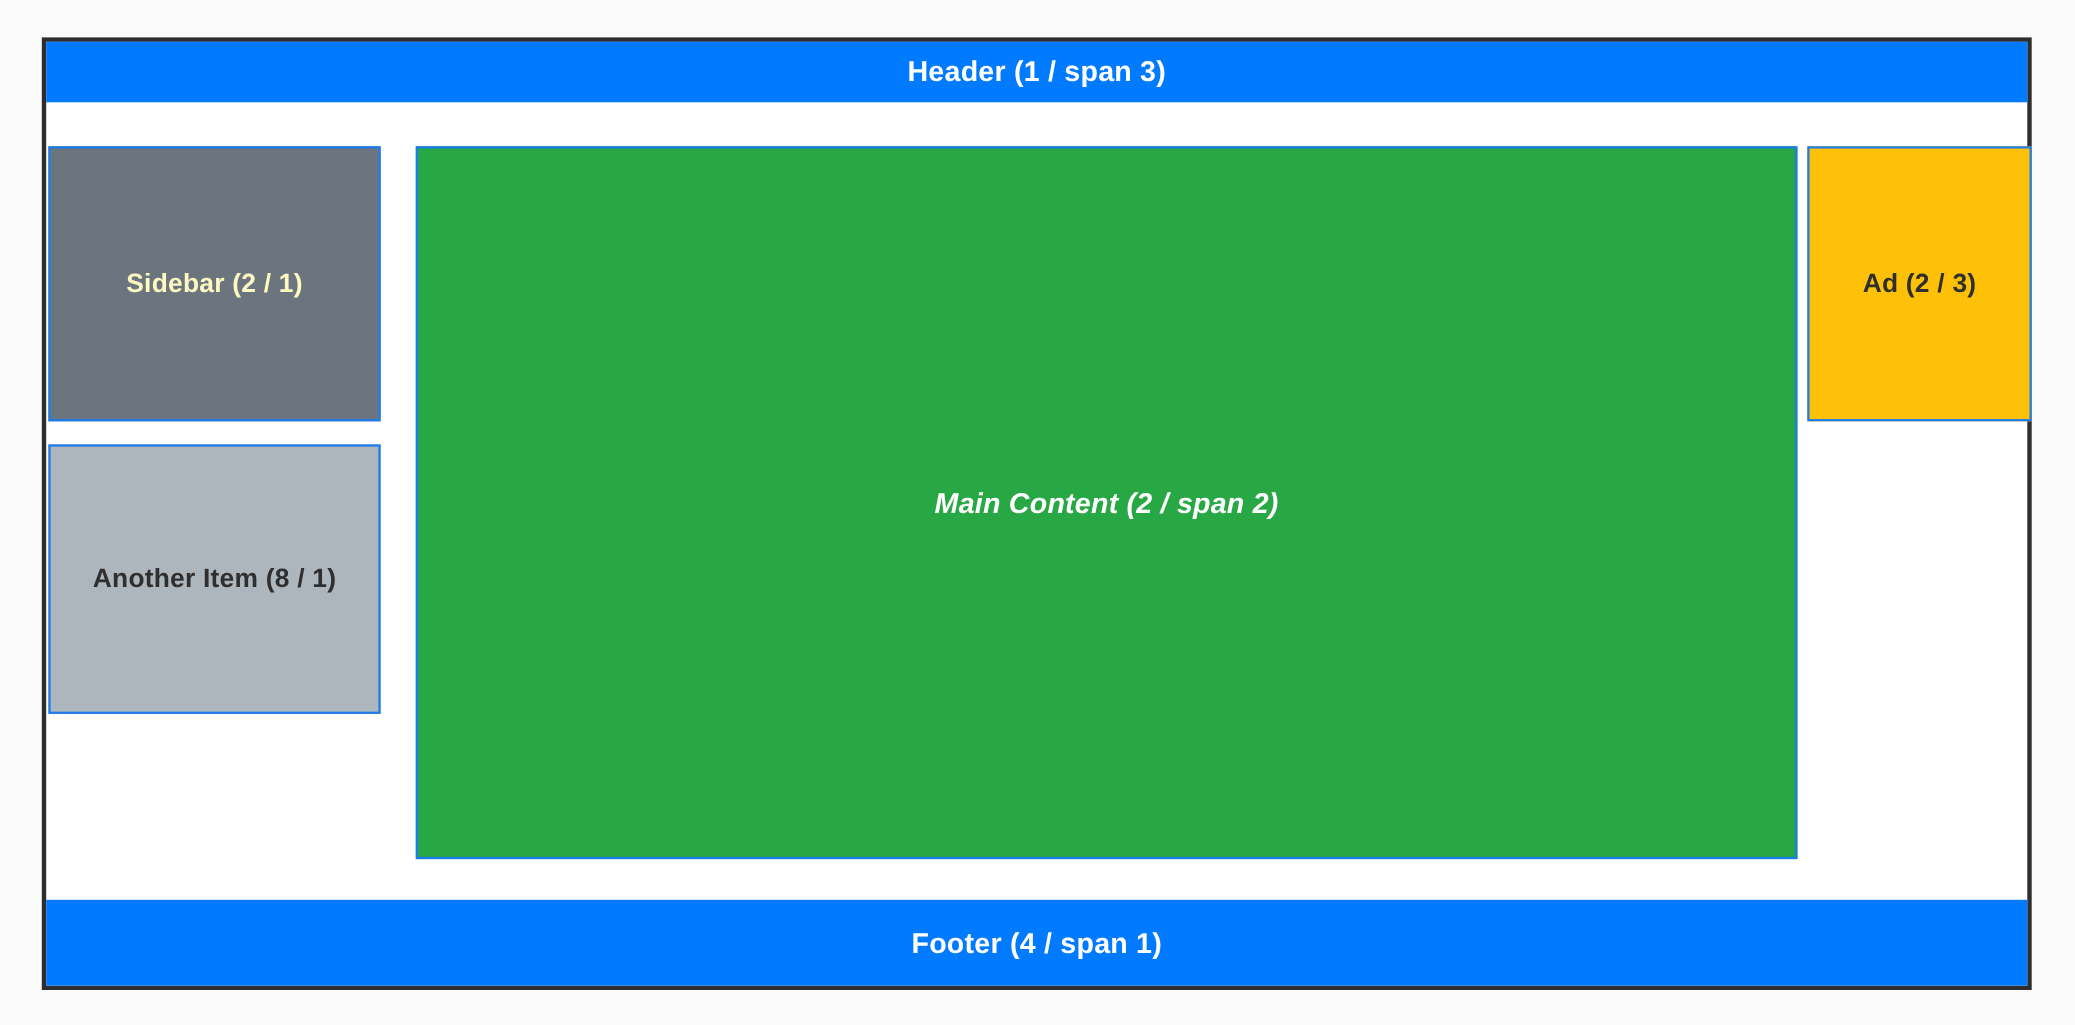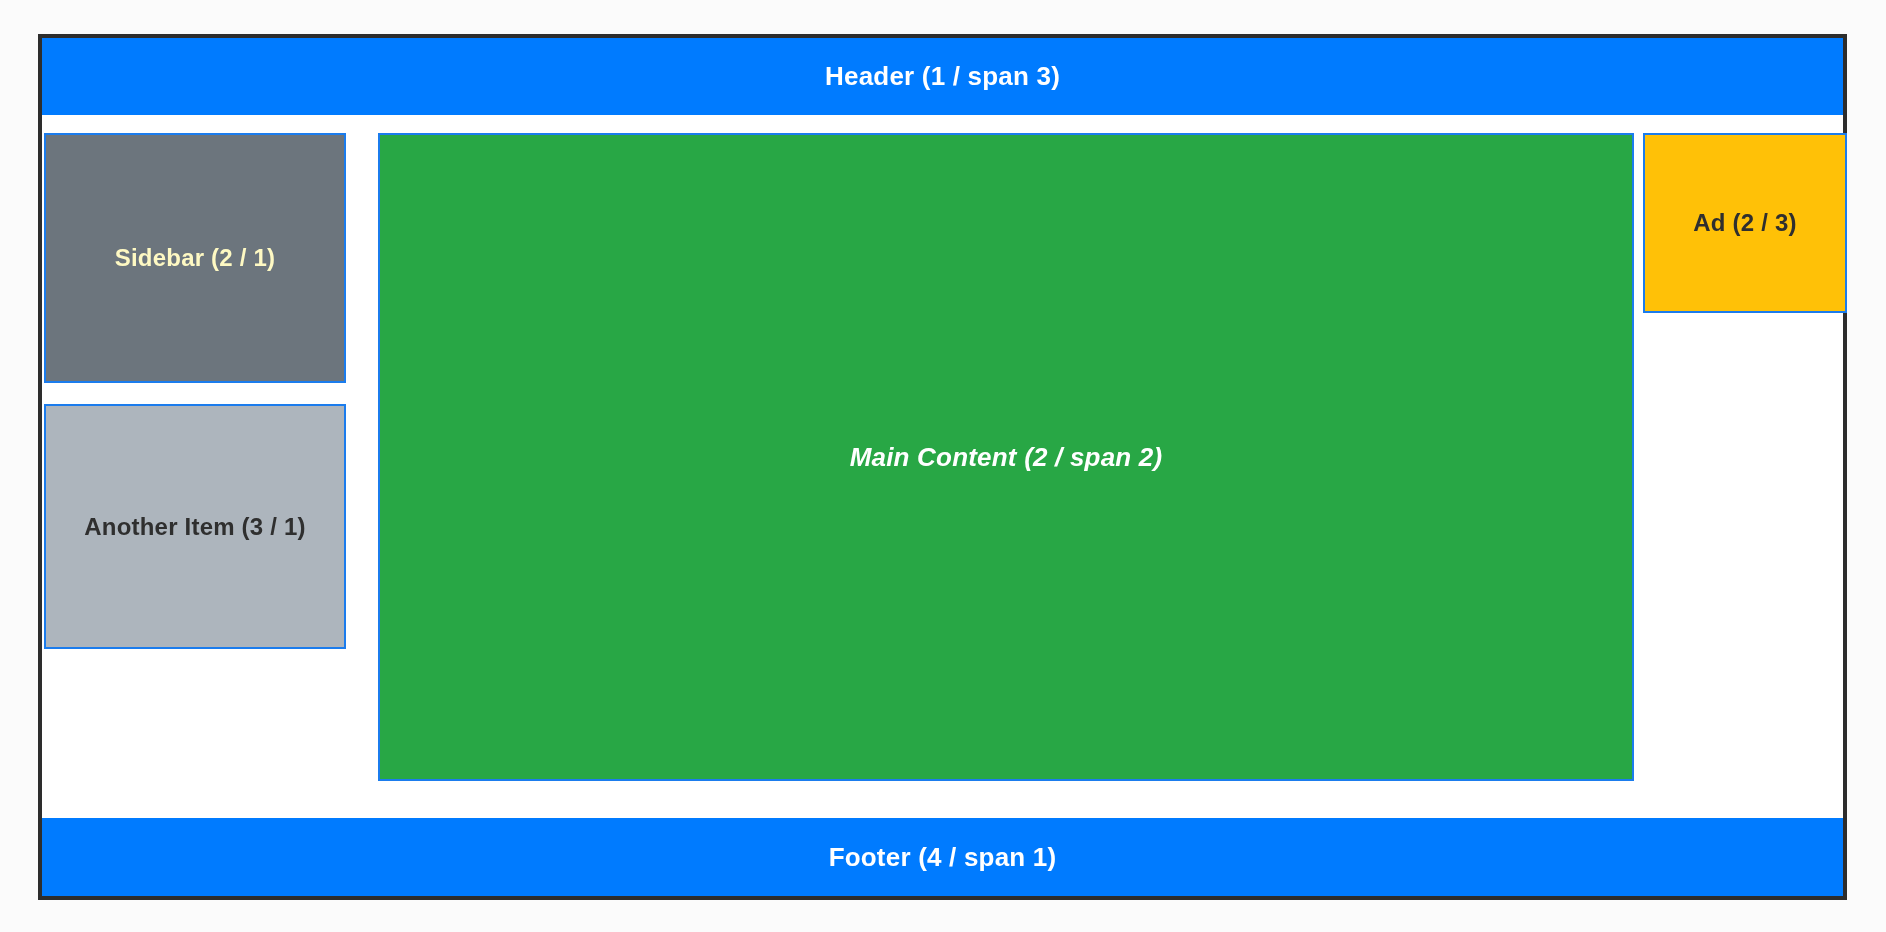--- a/index.html
+++ b/index.html
@@ -45,21 +45,21 @@
     line-height: 1.24;
     padding: 4px 10px;
     user-select: none;
   }
 
   
   .cell-header {
     left: 0;
     top: 0;
     width: 100%;
-    height: 77px;
+    height: 55px;
     background: #007bff;
     color: #ffffff;
     font-size: 26px;
   }
 
   
   .cell-sidebar {
     left: 2px;
     top: 95px;
     width: 302px;
@@ -81,21 +81,21 @@
     font-size: 26px;
     border: 2px solid #1b7ced;
     font-style: italic;
   }
 
   
   .cell-ad {
     left: 1601px;
     top: 95px;
     width: 204px;
-    height: 180px;
+    height: 250px;
     background: #ffc107;
     color: #2f2f2f;
     font-size: 24px;
     border: 2px solid #1b7ced;
   }
 
   
   .cell-another {
     left: 2px;
     top: 366px;
@@ -134,21 +134,21 @@
 
     <div class="cell cell-main">
       <span>Main Content (2 / span 2)</span>
     </div>
 
     <div class="cell cell-ad">
       <span>Ad (2 / 3)</span>
     </div>
 
     <div class="cell cell-another">
-      <span>Another Item (3 / 1)</span>
+      <span>Another Item (8 / 1)</span>
     </div>
 
     <div class="cell cell-footer">
       <span>Footer (4 / span 1)</span>
     </div>
 
   </div>
 </div>
 
 </body></html>

